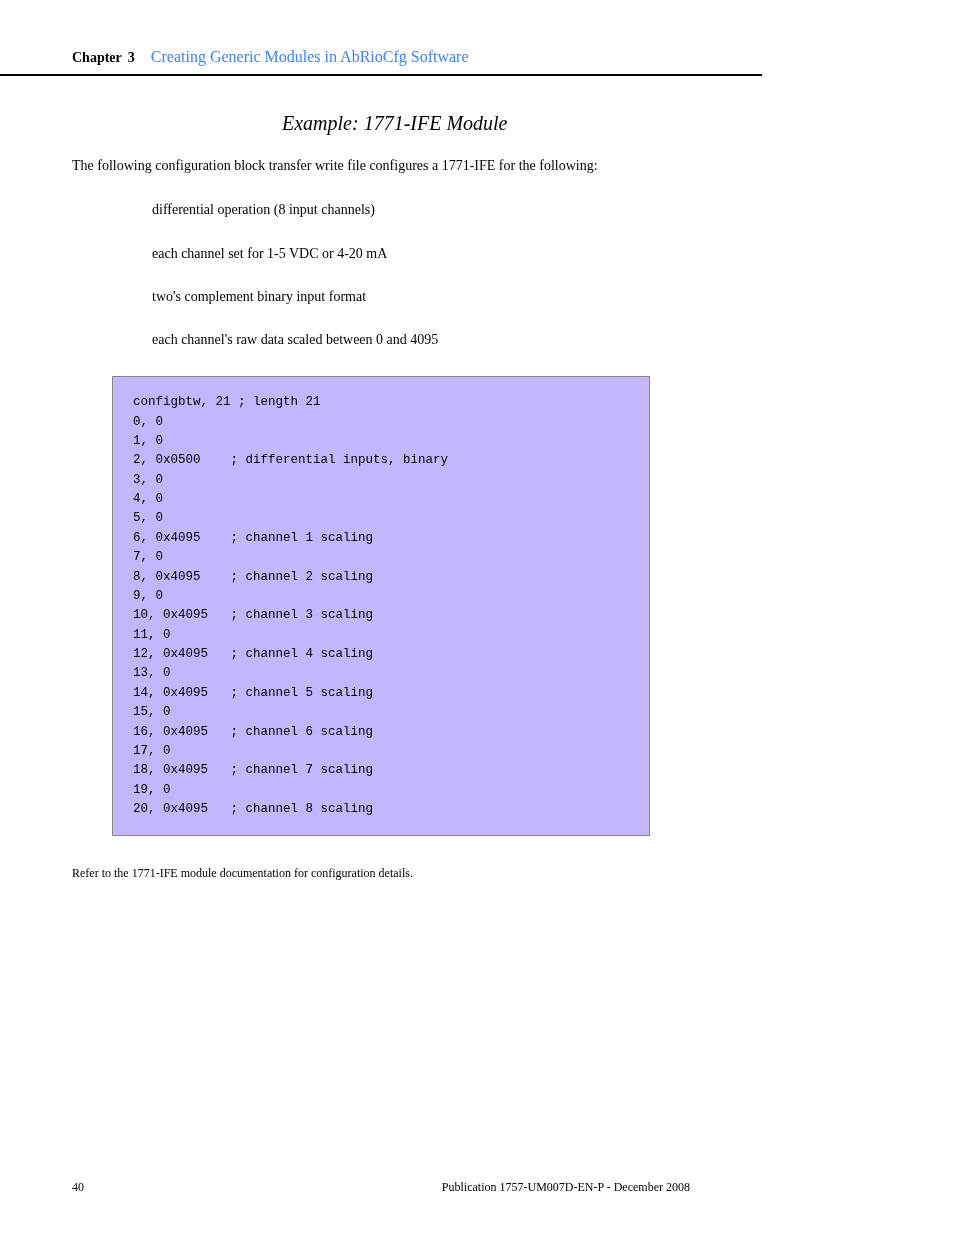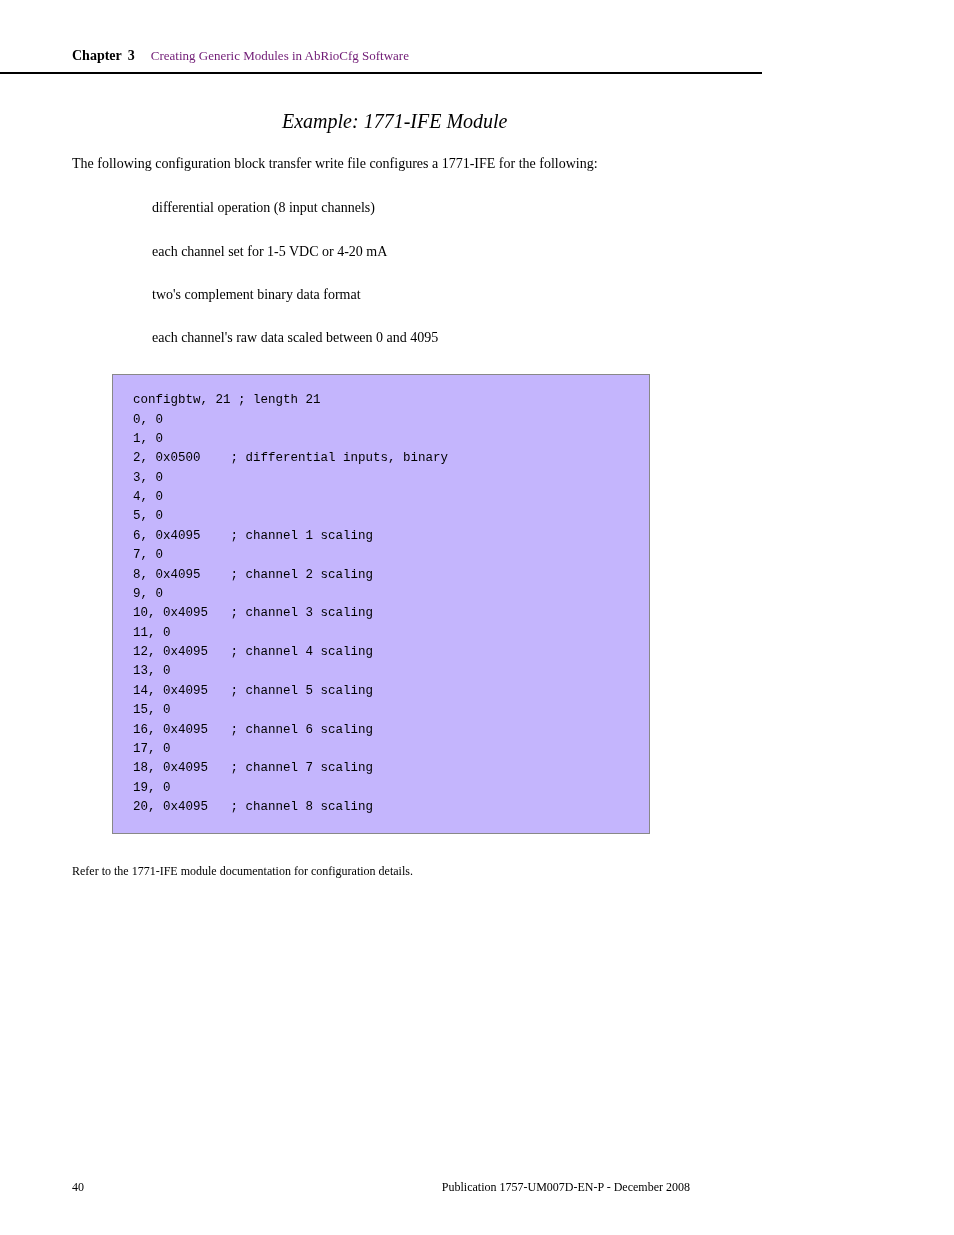--- a/index.html
+++ b/index.html
@@ -40,22 +40,22 @@
       margin-right: 6px;
     }
 
     .header-number {
       font-weight: bold;
       font-size: 14px;
       margin-right: 16px;
     }
 
     .header-title {
-      font-size: 13px;
-      color: #701a75;
+      font-size: 16px;
+      color: #3b82f6;
     }
 
     
     .content {
       padding: 36px 72px 80px 72px;
     }
 
     .example-title {
       font-style: italic;
       font-size: 20px;
@@ -133,21 +133,21 @@
 
   <div class="content">
 
     <div class="example-title">Example: 1771-IFE Module</div>
 
     <p class="intro-text">The following configuration block transfer write file configures a 1771-IFE for the following:</p>
 
     <ul class="bullet-list">
       <li class="bullet-item">differential operation (8 input channels)</li>
       <li class="bullet-item">each channel set for 1-5 VDC or 4-20 mA</li>
-      <li class="bullet-item">two's complement binary data format</li>
+      <li class="bullet-item">two's complement binary input format</li>
       <li class="bullet-item">each channel's raw data scaled between 0 and 4095</li>
     </ul>
 
     <div class="code-block" id="code-output">configbtw, 21 ; length 21
 0, 0
 1, 0
 2, 0x0500    ; differential inputs, binary
 3, 0
 4, 0
 5, 0

